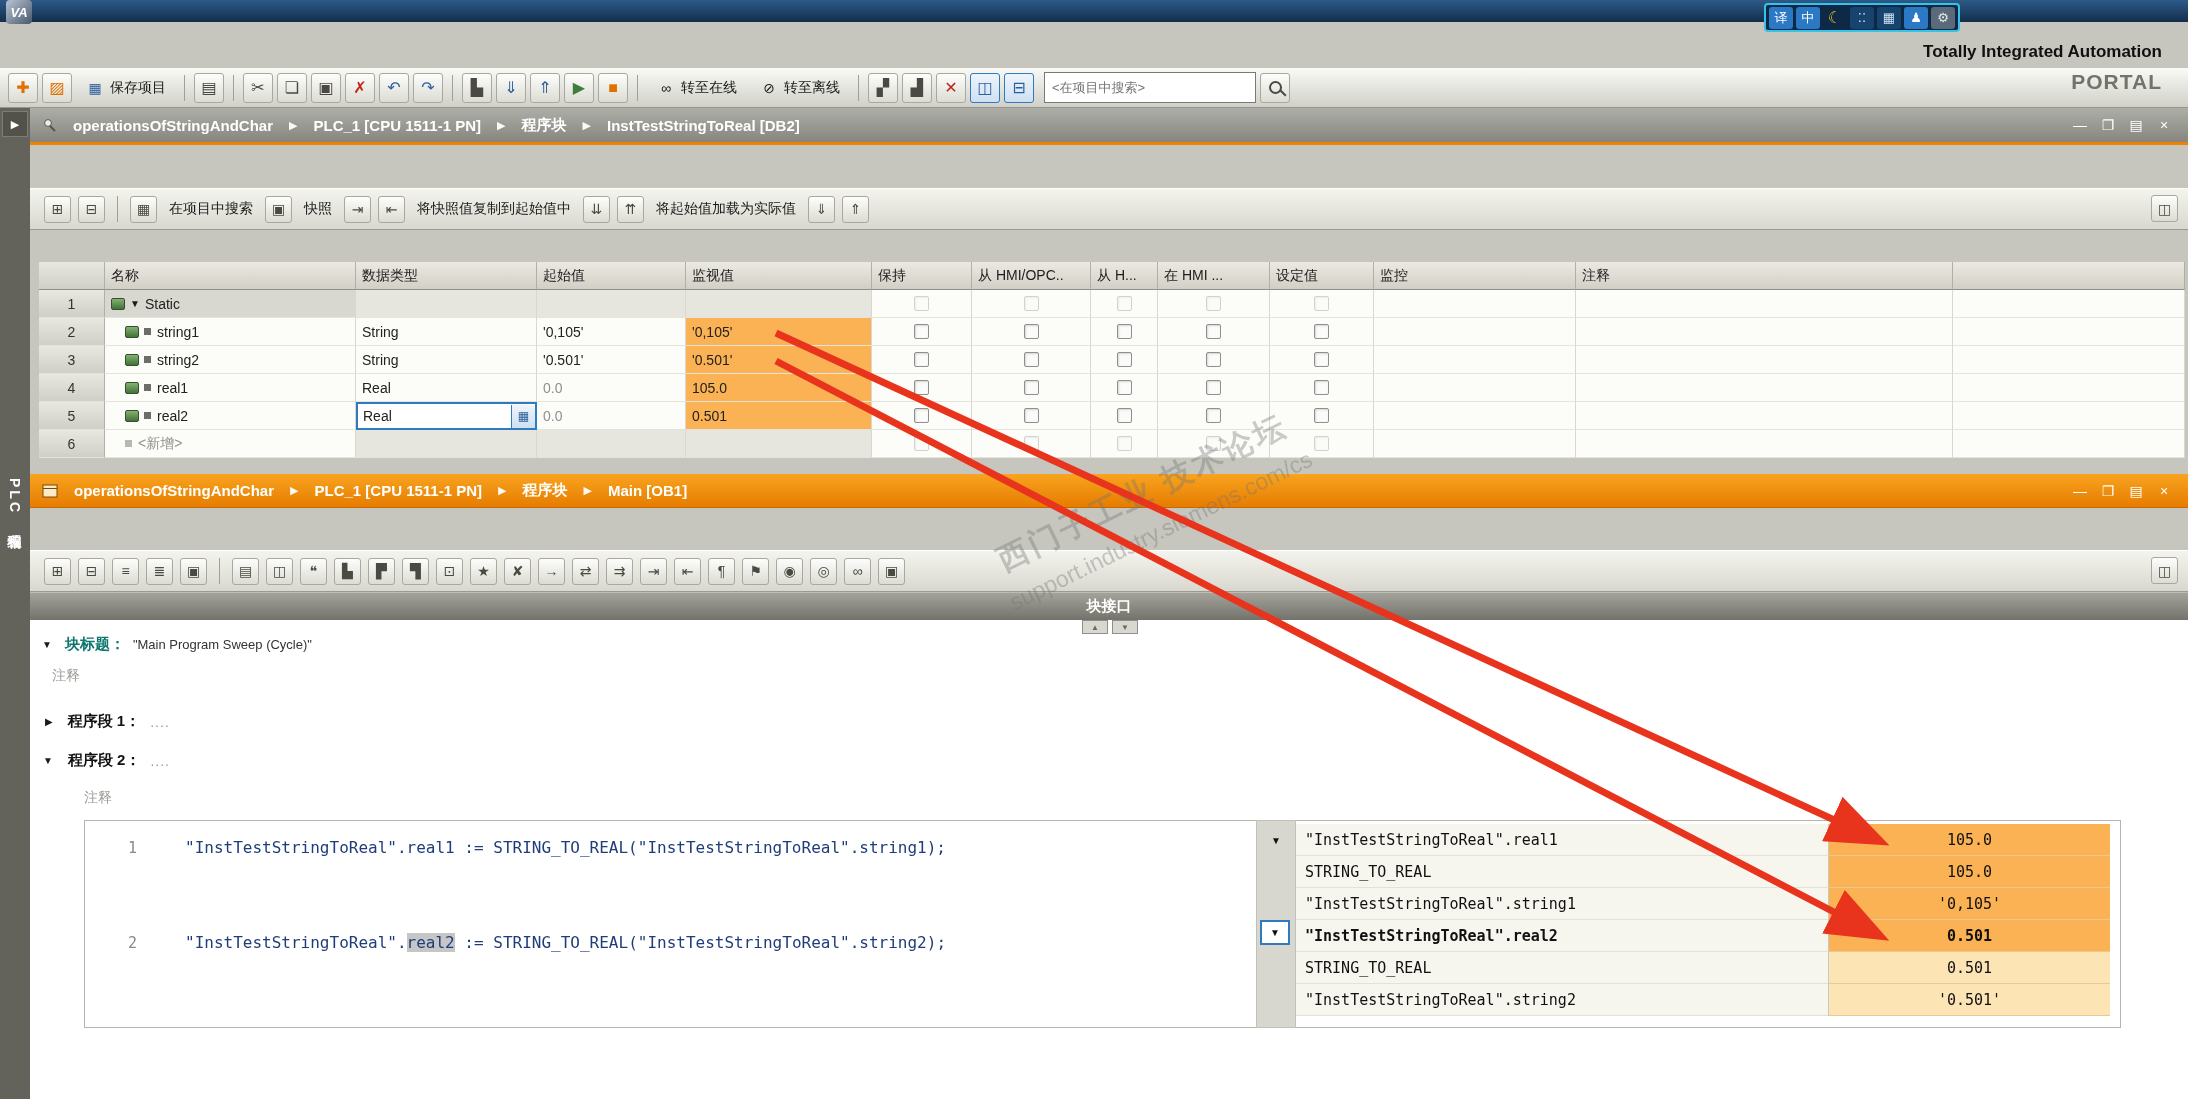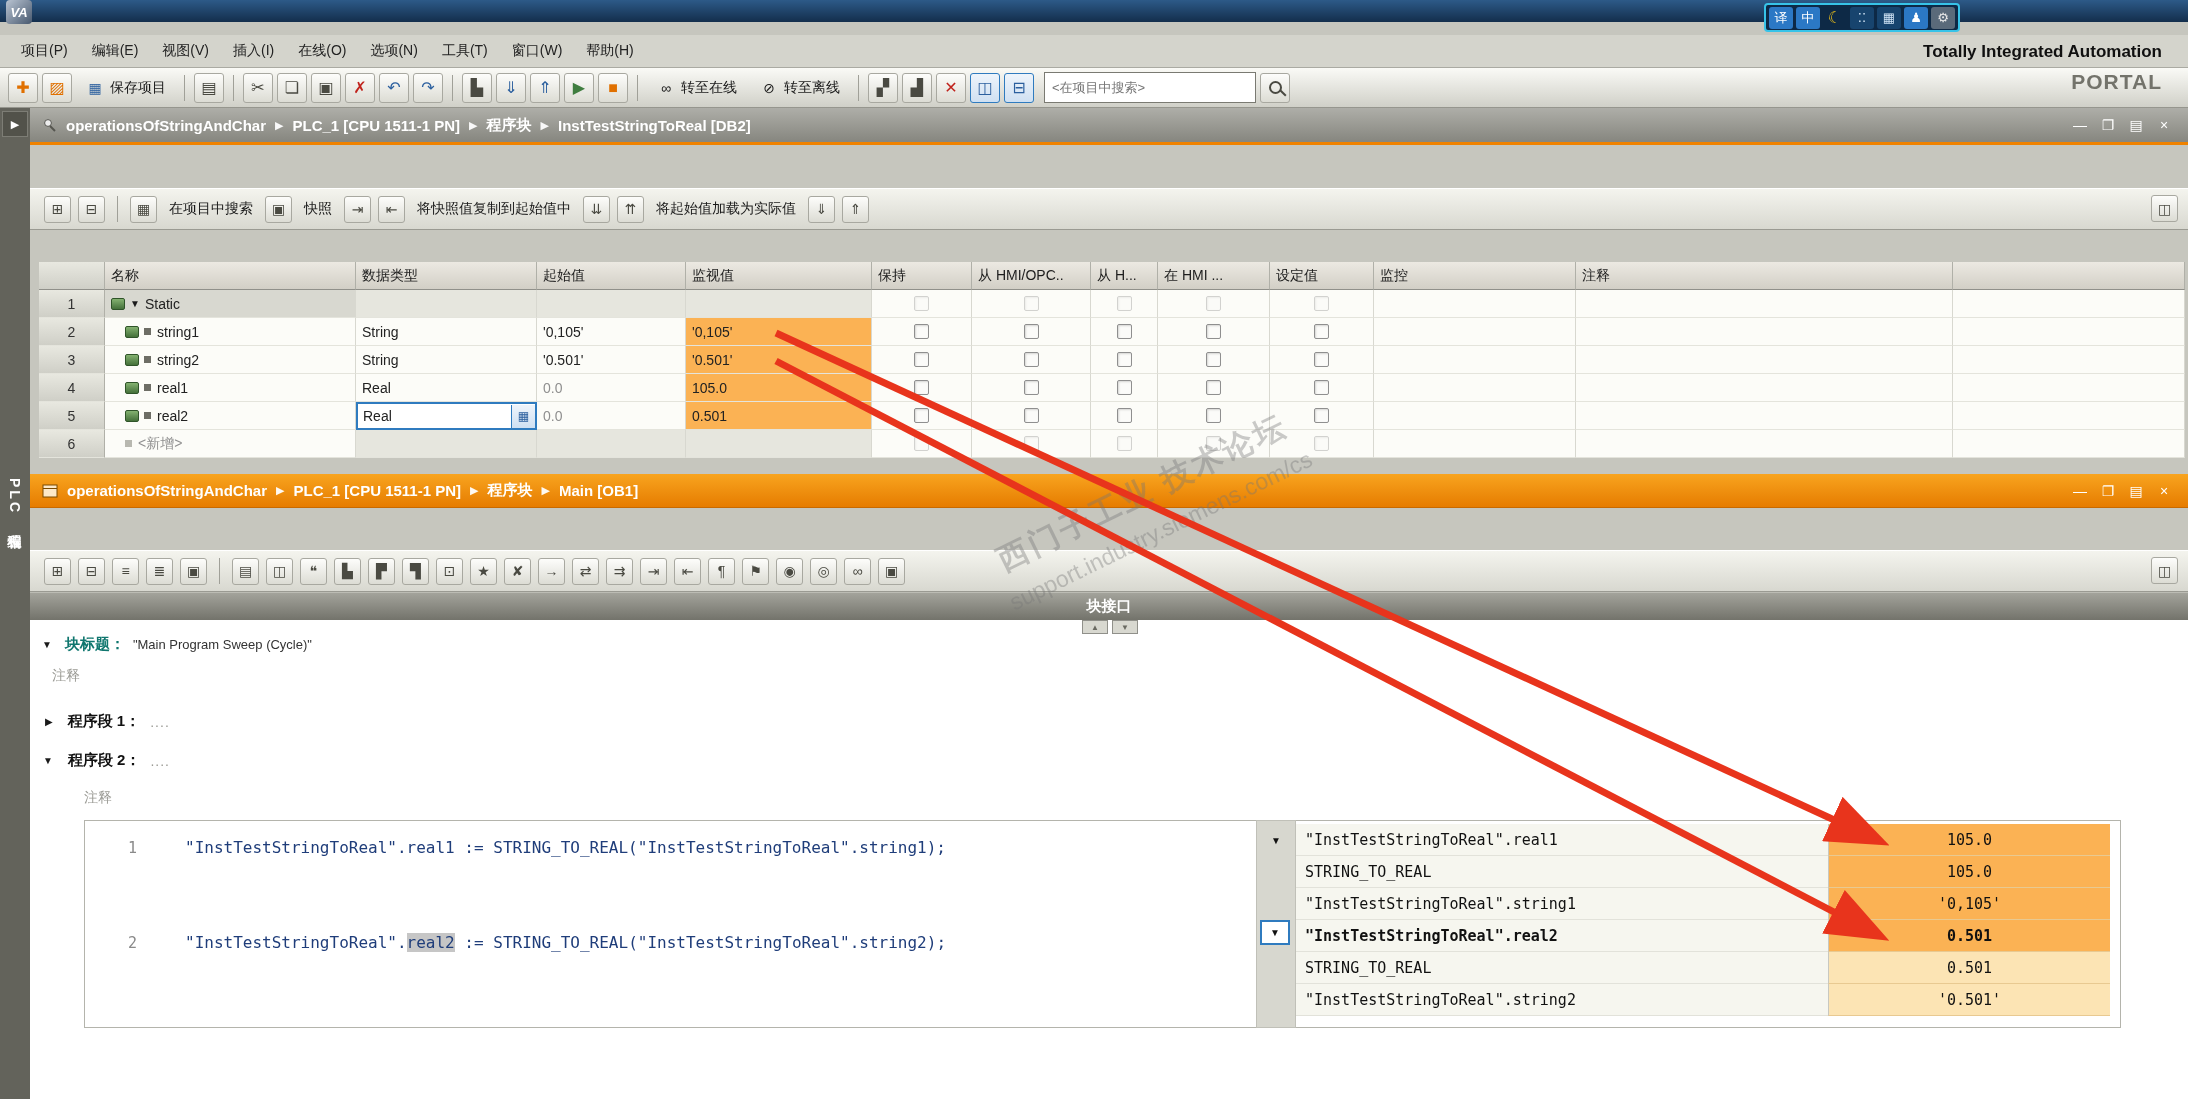--- a/index.html
+++ b/index.html
@@ -48,21 +48,21 @@
 
   
   .leftstrip { position:absolute; left:0; top:108px; width:30px; height:991px; background:#63635b; }
   .strip-btn { width:26px; height:26px; margin:3px auto; background:#52524a; color:#fff; font-size:11px;
     display:flex; align-items:center; justify-content:center; border:1px solid #7d7d75; }
   .strip-label { position:absolute; top:370px; left:6px; writing-mode:vertical-rl; color:#fff; font-size:14px;
     letter-spacing:3px; font-weight:bold; }
 
   
   .pane-header { position:absolute; left:30px; width:2158px; height:34px; display:flex; align-items:center;
-    gap:9px; padding:0 12px; color:#fff; }
+    gap:16px; padding:0 12px; color:#fff; }
   .ph1 { top:108px; background:linear-gradient(#aeaea8,#86867f); }
   .ph2 { top:474px; background:linear-gradient(#f8a41f,#e67c00); border-bottom:1px solid #c96a00; }
   .accent1 { position:absolute; left:30px; top:142px; width:2158px; height:3px; background:#ef8200; }
   .bc-item { font-weight:bold; font-size:15px; white-space:nowrap; }
   .bc-sep { font-size:11px; opacity:.95; }
   .win-ctrls { margin-left:auto; display:flex; gap:4px; }
   .win-ctrls span { width:24px; height:22px; display:flex; align-items:center; justify-content:center;
     font-size:14px; color:#fff; }
 
   
@@ -166,31 +166,20 @@
       <span class="trayic t-blue">译</span>
       <span class="trayic t-blue">中</span>
       <span class="trayic t-moon">☾</span>
       <span class="trayic t-navy">⁚⁚</span>
       <span class="trayic t-navy">▦</span>
       <span class="trayic t-blue">♟</span>
       <span class="trayic t-gray">⚙</span>
     </div>
   </div>
 
-  <div class="menubar">
-    <span class="menu-item">项目(P)</span>
-    <span class="menu-item">编辑(E)</span>
-    <span class="menu-item">视图(V)</span>
-    <span class="menu-item">插入(I)</span>
-    <span class="menu-item">在线(O)</span>
-    <span class="menu-item">选项(N)</span>
-    <span class="menu-item">工具(T)</span>
-    <span class="menu-item">窗口(W)</span>
-    <span class="menu-item">帮助(H)</span>
-  </div>
   <div class="branding1">Totally Integrated Automation</div>
   <div class="branding2">PORTAL</div>
 
   <div class="toolbar">
     <span class="tbicon g-or">✚</span>
     <span class="tbicon g-or">▨</span>
     <span class="tb-btn">
       <span class="tbmini g-blue">▦</span>
       <span>保存项目</span>
     </span>

